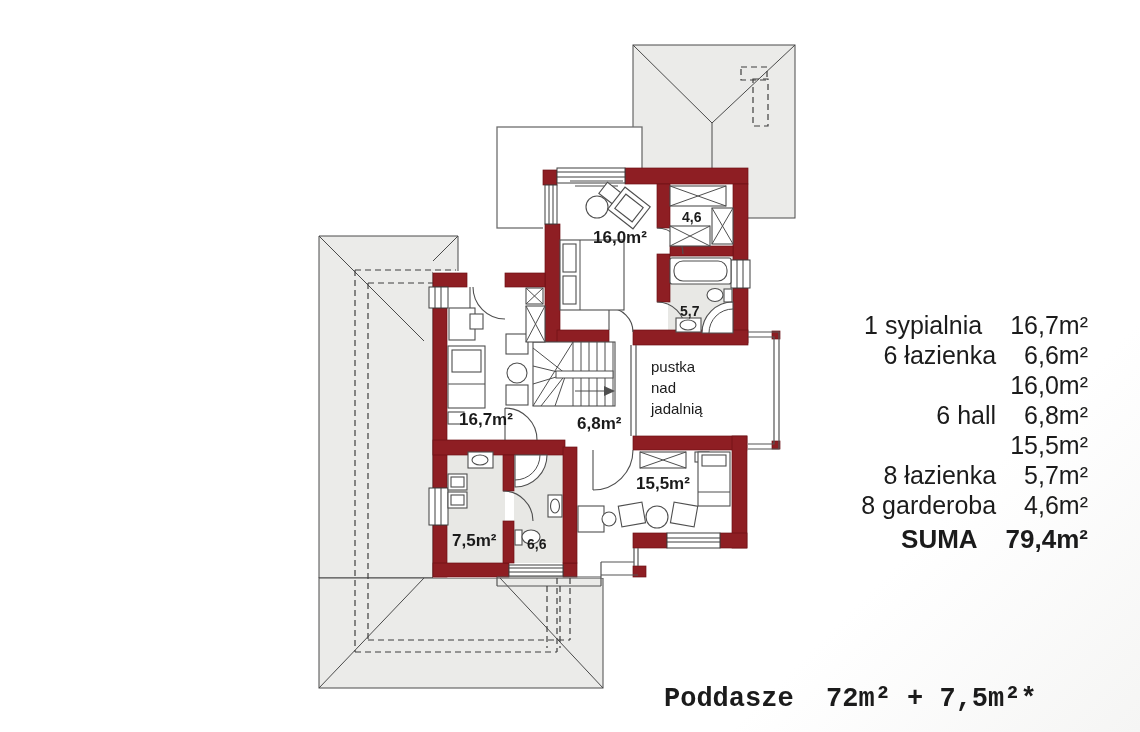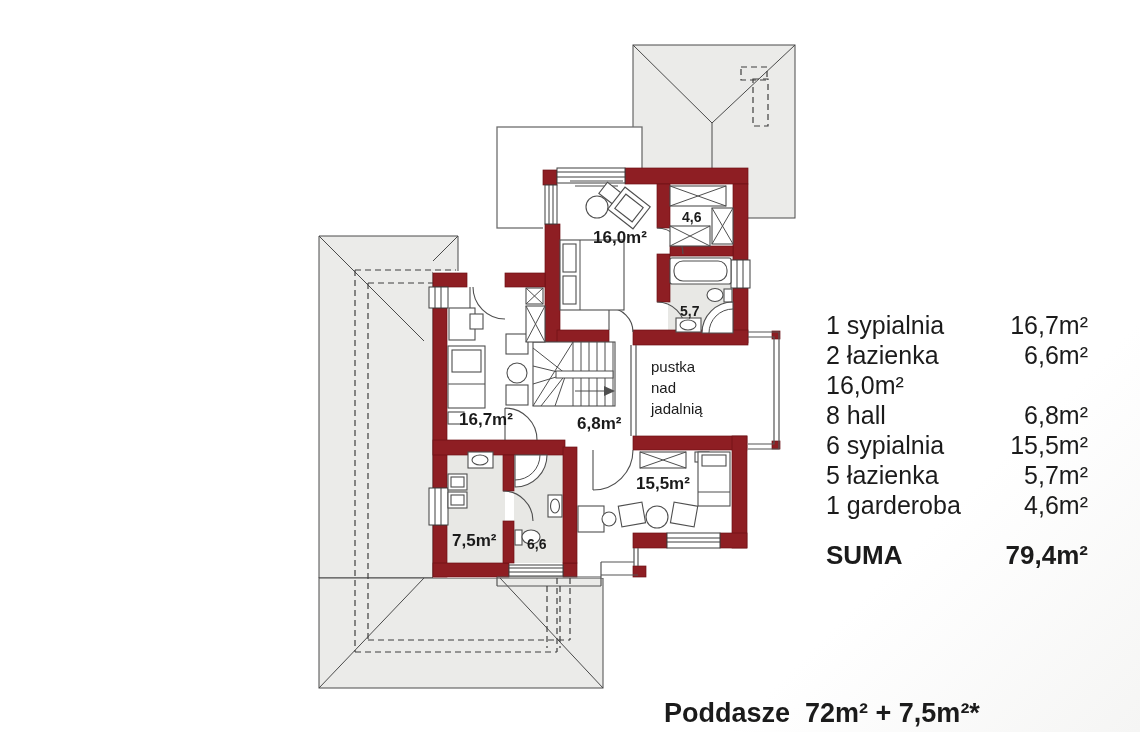--- a/index.html
+++ b/index.html
@@ -1,24 +1,24 @@
 <!DOCTYPE html>
 <html><head>
 <meta charset="utf-8">
 <style>
   html,body{margin:0;padding:0;background:#fff;}
   .stage{position:relative;width:1140px;height:732px;background:linear-gradient(135deg,#ffffff 78%,#f5f5f4 100%);
          font-family:"Liberation Sans",sans-serif;color:var(--text,#1b1b1b);overflow:hidden;}
   svg{position:absolute;left:0;top:0;}
   svg text{font-family:"Liberation Sans",sans-serif;fill:#1b1b1b;}
   .legend{position:absolute;left:826px;top:310px;width:262px;font-size:25px;line-height:30px;}
-  .lrow{display:flex;justify-content:space-between;white-space:nowrap;gap:28px;}
+  .lrow{display:flex;justify-content:flex-end;white-space:nowrap;gap:28px;}
   .lrow .larea{text-align:right;}
-  .lrow.total{font-weight:bold;margin-top:20px;font-size:26px;}
-  .footer{position:absolute;left:664px;top:698px;font-size:27px;font-weight:bold;white-space:pre;}
+  .lrow.total{font-weight:bold;margin-top:4px;font-size:26px;}
+  .footer{position:absolute;left:664px;top:684px;font-size:27px;font-weight:bold;white-space:pre;font-family:Liberation Mono, monospace;}
   .wall{fill:var(--wall,#8e1e23);stroke:#6d1116;stroke-width:.7;}
   .roof{fill:var(--roof,#ebebe9);stroke:#4a4a4a;stroke-width:1;}
   .roofline{stroke:#4a4a4a;stroke-width:1;fill:none;}
   .dash{stroke:#3f3f3f;stroke-width:1.2;fill:none;stroke-dasharray:6 4;}
   .furn{fill:#ffffff;stroke:#4f4f4f;stroke-width:1.1;}
   .thin{stroke:#4f4f4f;stroke-width:1;fill:none;}
   .win{fill:#ffffff;stroke:#3f3f3f;stroke-width:1;}
   .winline{stroke:#3f3f3f;stroke-width:1;fill:none;}
   .door{stroke:#4f4f4f;stroke-width:1.1;fill:none;}
   .rail{stroke:#555;stroke-width:1.2;fill:none;}
@@ -248,40 +248,39 @@
     <text class="vlabel" x="651" y="414">jadalnią</text>
   </g>
 </svg>
 
 <div class="legend">
   <div class="lrow">
     <span>1 sypialnia</span>
     <span class="larea">16,7m²</span>
   </div>
   <div class="lrow">
-    <span>2 łazienka</span>
+    <span>6 łazienka</span>
     <span class="larea">6,6m²</span>
   </div>
   <div class="lrow">
     <span class="larea">16,0m²</span>
   </div>
   <div class="lrow">
-    <span>8 hall</span>
+    <span>6 hall</span>
     <span class="larea">6,8m²</span>
   </div>
   <div class="lrow">
-    <span>6 sypialnia</span>
     <span class="larea">15,5m²</span>
   </div>
   <div class="lrow">
-    <span>5 łazienka</span>
+    <span>8 łazienka</span>
     <span class="larea">5,7m²</span>
   </div>
   <div class="lrow">
-    <span>1 garderoba</span>
+    <span>8 garderoba</span>
     <span class="larea">4,6m²</span>
   </div>
   <div class="lrow total">
     <span>SUMA</span>
     <span class="larea">79,4m²</span>
   </div>
 </div>
 
 <div class="footer">Poddasze  72m² + 7,5m²*</div>
 

